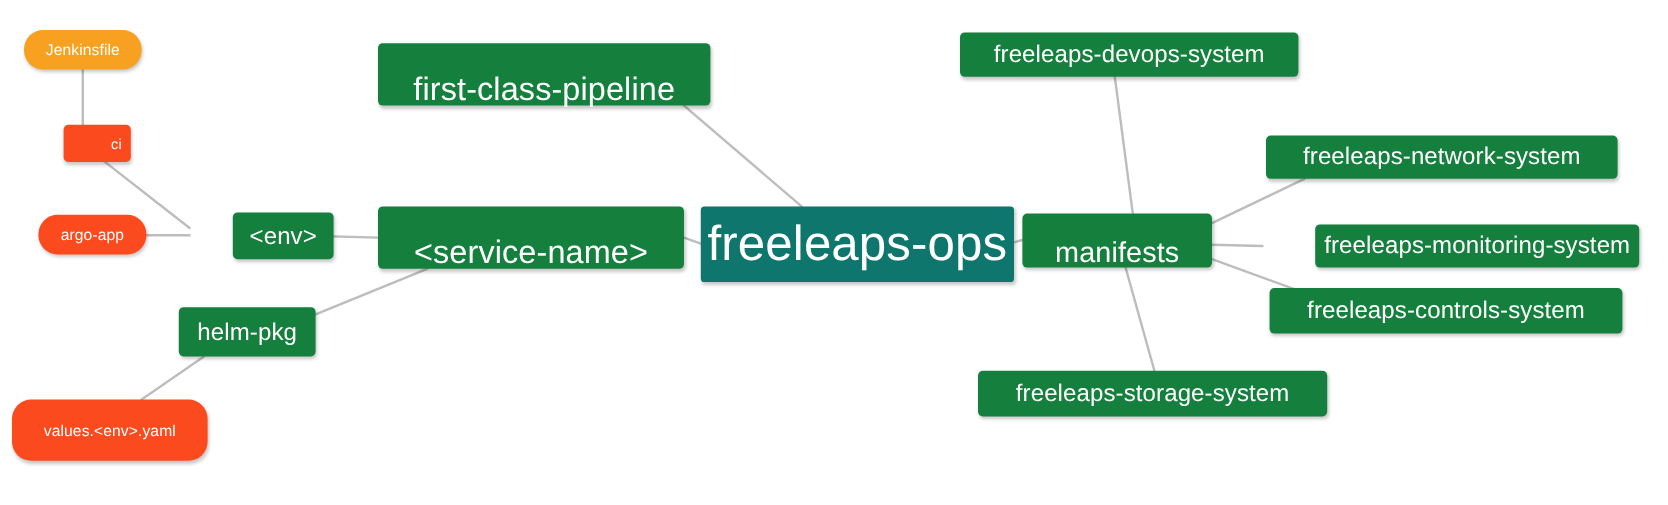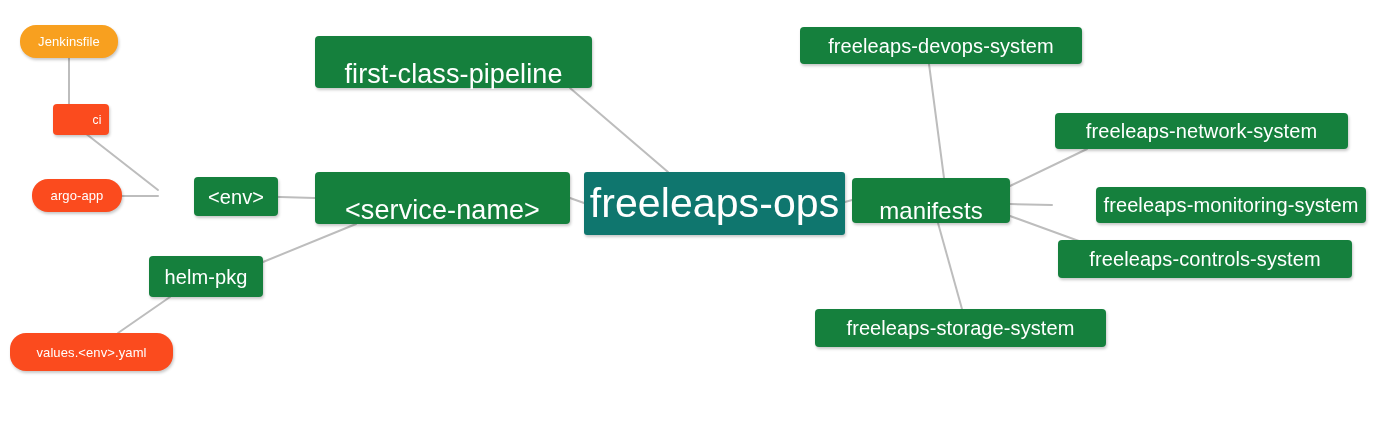--- a/index.html
+++ b/index.html
@@ -91,21 +91,21 @@
       </div>
       <div class="node n-red sz-xs" style="left: 32px; top: 179px; width: 90px; height: 33px;">
         <span>argo-app</span>
       </div>
       <div class="node n-green sz-md" style="left: 158px; top: 177px; width: 84px; height: 39px; margin-left: 36px;">
         <span>&lt;env&gt;</span>
       </div>
       <div class="node n-green sz-md" style="left: 149px; top: 256px; width: 114px; height: 41px;">
         <span>helm-pkg</span>
       </div>
-      <div class="node n-red sz-xs" style="left: 10px; top: 333px; width: 163px; height: 38px;">
+      <div class="node n-red sz-xs" style="left: 10px; top: 333px; width: 163px; height: 51px;">
         <span>values.&lt;env&gt;.yaml</span>
       </div>
       <div class="node n-blue sz-xl" style="left: 315px; top: 36px; width: 277px; height: 52px;">
         <span>first-class-pipeline</span>
       </div>
       <div class="node n-blue sz-xl" style="left: 315px; top: 172px; width: 255px; height: 52px;">
         <span>&lt;service-name&gt;</span>
       </div>
       <div class="node n-root sz-root" style="left: 584px; top: 172px; width: 261px; height: 63px;">
         <span>freeleaps-ops</span>

